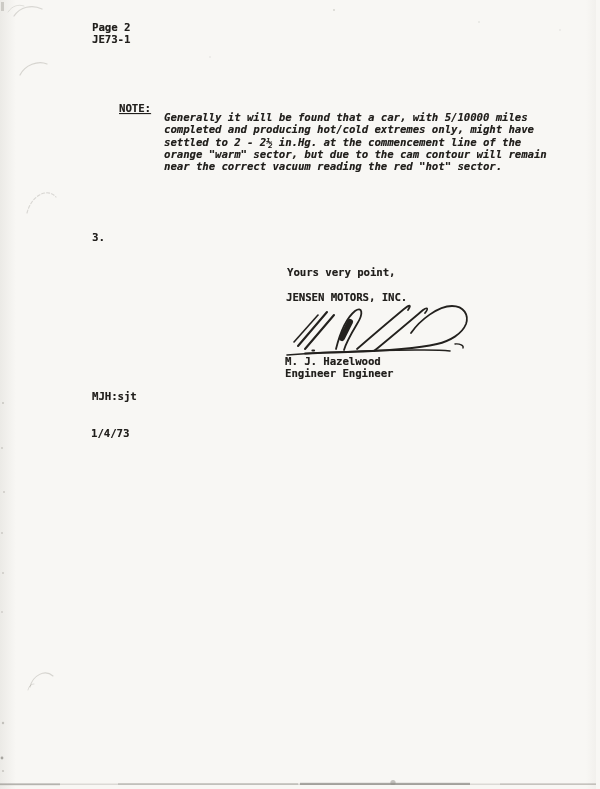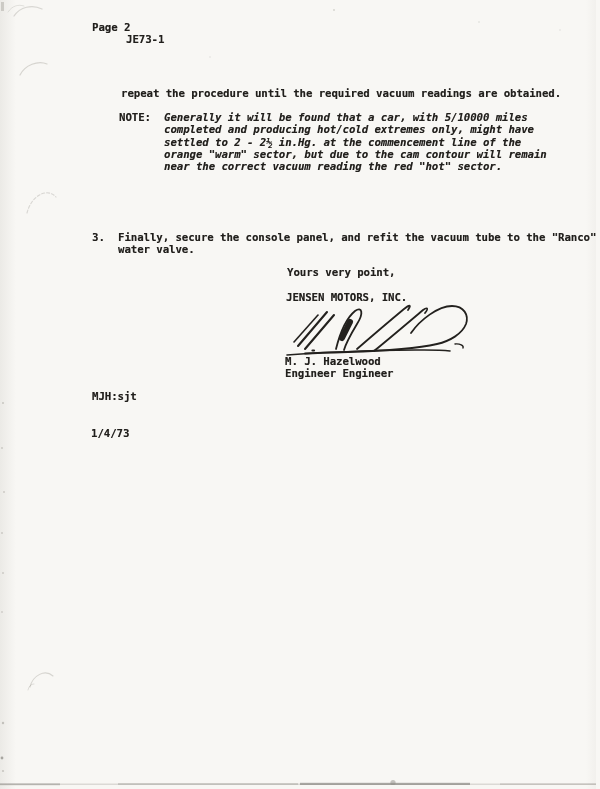--- a/index.html
+++ b/index.html
@@ -23,23 +23,23 @@
     font-size: 10.6px;
     line-height: 12.3px;
     font-weight: 700;
     color: #211f1c;
     white-space: pre;
     letter-spacing: 0px;
     text-shadow: 0.25px 0.25px 0.2px rgba(33,31,28,0.5);
   }
   
   .pos-page-label   { left: 92px;  top: 21px; }
-  .pos-doc-ref      { left: 92px;  top: 33px; margin-left: 34px; }
+  .pos-doc-ref      { left: 92px;  top: 33px; }
   .pos-intro        { left: 121px; top: 87px; }
-  .pos-note-label   { left: 119px; top: 111px; }
+  .pos-note-label   { left: 119px; top: 102px; text-decoration: underline; }
   .pos-note-para1   { left: 164px; top: 111px; font-style: italic; }
   .pos-note-para2   { left: 164px; top: 183px; }
   .pos-item3-marker { left: 92px;  top: 231px; }
   .pos-item3-text   { left: 118px; top: 231px; }
   .pos-salutation   { left: 287px; top: 266px; }
   .pos-company      { left: 286px; top: 291px; }
   .pos-signer-name  { left: 285px; top: 355px; }
   .pos-signer-title { left: 285px; top: 367px; }
   .pos-typist       { left: 92px;  top: 390px; }
   .pos-date         { left: 91px;  top: 402px; margin-top: 25px; }
@@ -65,32 +65,29 @@
   }
 </style>
 </head>
 <body>
 
 <div class="page">
 
   <div class="mono pos-page-label">Page 2</div>
   <div class="mono pos-doc-ref">JE73-1</div>
 
-  <div class="mono pos-intro">repeat the procedure until the required vacuum readings are obtained.</div>
 
   <div class="mono pos-note-label">NOTE:</div>
   <div class="mono pos-note-para1">Generally it will be found that a car, with 5/10000 miles
 completed and producing hot/cold extremes only, might have
 settled to 2 - 2½ in.Hg. at the commencement line of the
 orange "warm" sector, but due to the cam contour will remain
 near the correct vacuum reading the red "hot" sector.</div>
 
   <div class="mono pos-item3-marker">3.</div>
-  <div class="mono pos-item3-text">Finally, secure the console panel, and refit the vacuum tube to the "Ranco"
-water valve.</div>
 
   <div class="mono pos-salutation">Yours very point,</div>
   <div class="mono pos-company">JENSEN MOTORS, INC.</div>
 
   <svg class="overlay" viewBox="0 0 600 789" aria-hidden="true">
 
     <path class="sig-stroke" stroke-width="1.6" d="M 294 342 L 318 315"></path>
     <path class="sig-stroke" stroke-width="2.1" d="M 298 346 L 327 312"></path>
     <path class="sig-stroke" stroke-width="2.1" d="M 305 349 L 334 315"></path>
     <path class="sig-stroke" stroke-width="2.2" d="M 312.5 350.5 L 314 350.5"></path>

